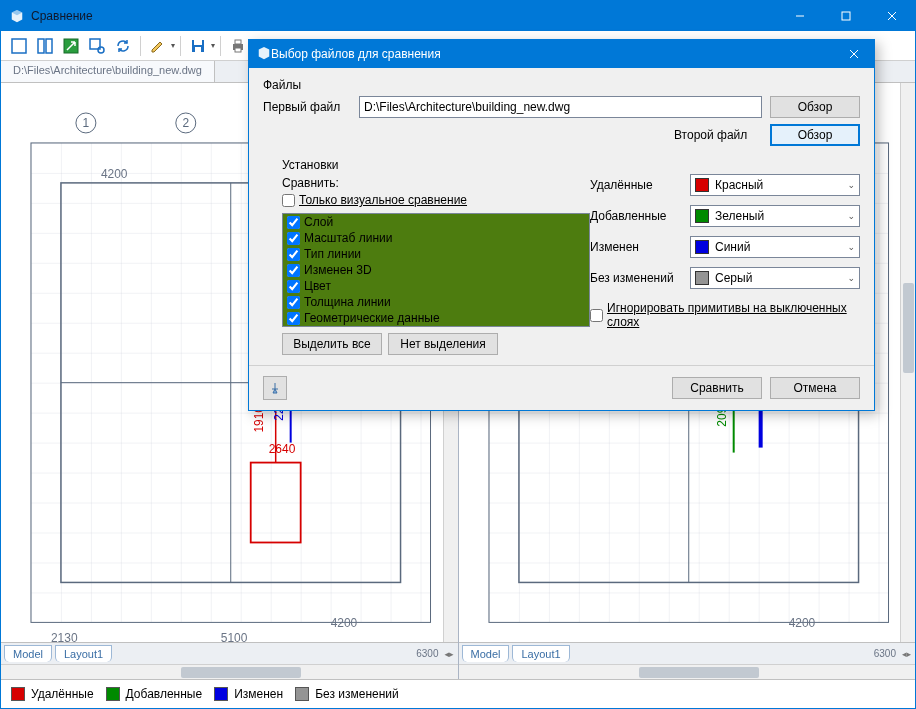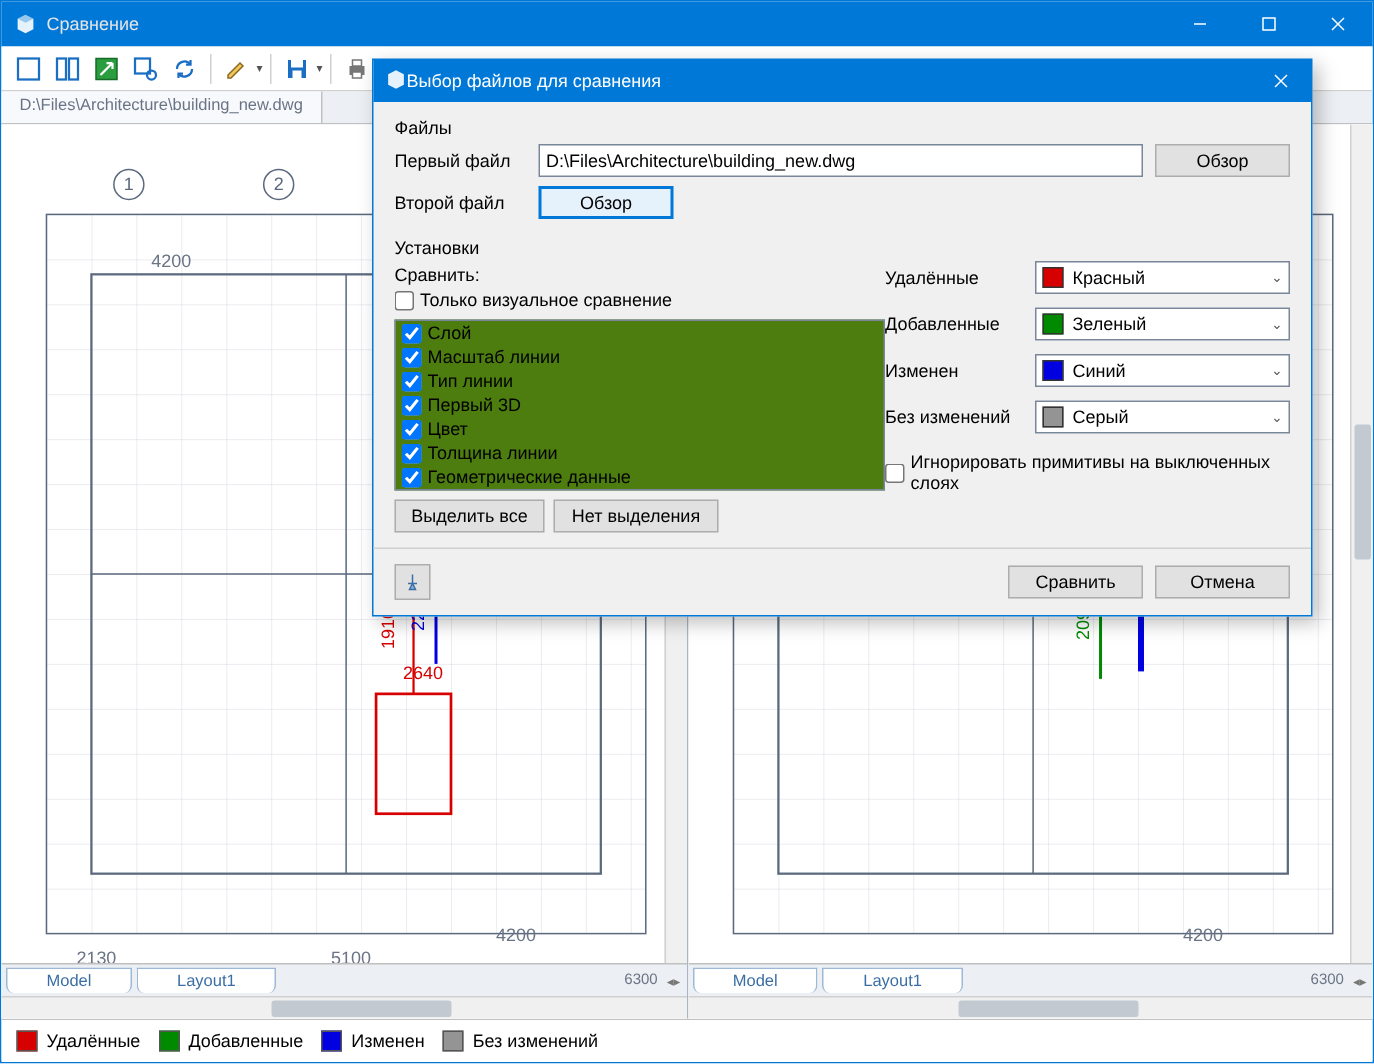--- a/index.html
+++ b/index.html
@@ -1,67 +1,67 @@
 <!DOCTYPE html>
 <html><head>
 <meta charset="utf-8">
 <style>
 * { box-sizing: border-box; margin: 0; padding: 0; font-family: "Segoe UI", Tahoma, sans-serif; font-size: 12px; }
 body { background: #fff; width: 916px; height: 709px; overflow: hidden; position: relative; }
 
 
 .main-window { width: 916px; height: 709px; border: 1px solid #0078d7; position: relative; }
-.titlebar { height: 30px; background: #0078d7; color: #e5e5e5; display: flex; align-items: center; padding: 0 0 0 8px; }
+.titlebar { height: 30px; background: #0078d7; color: #0f172a; display: flex; align-items: center; padding: 0 0 0 8px; }
 .titlebar .icon { width: 16px; height: 16px; margin-right: 6px; display: inline-flex; align-items: center; justify-content: center; }
 .titlebar .title { flex: 1; font-size: 12px; }
 .win-controls { display: flex; }
 .win-btn { width: 46px; height: 30px; display: flex; align-items: center; justify-content: center; color: #fff; }
 
 .toolbar { height: 30px; background: #fff; border-bottom: 1px solid #d0d0d0; display: flex; align-items: center; padding: 0 6px; gap: 2px; }
 .tb-btn { width: 24px; height: 24px; display: flex; align-items: center; justify-content: center; border: 1px solid transparent; }
 .tb-sep { width: 1px; height: 20px; background: #d0d0d0; margin: 0 3px; }
 .tb-drop { display: flex; align-items: center; }
 .tb-caret { font-size: 8px; margin-left: 1px; color: #555; }
 
 .path-tabs { height: 22px; background: #eceff3; border-bottom: 1px solid #c0c0c0; display: flex; }
 .path-tab { background: #f7f9fc; border-right: 1px solid #c0c0c0; padding: 3px 12px; color: #6a7485; font-size: 11px; }
 
 .content { position: relative; height: 596px; background: #fff; }
 .split { display: flex; height: 100%; }
 .pane { flex: 1; border-right: 1px solid #aab4c4; position: relative; background: #fff; overflow: hidden; }
 .pane:last-child { border-right: none; }
 .drawing { position: absolute; inset: 0; }
 .sheet-tabs { position: absolute; bottom: 15px; left: 0; right: 0; height: 22px; display: flex; align-items: center; background: #eceff3; border-top: 1px solid #c0c0c0; }
-.sheet-tab { padding: 2px 26px; color: #3a6ea5; background: #fff; border: 1px solid #9db8d6; border-bottom: none; border-radius: 0 0 5px 5px; margin-left: 3px; font-size: 11px; }
+.sheet-tab { padding: 2px 8px; color: #3a6ea5; background: #fff; border: 1px solid #9db8d6; border-bottom: none; border-radius: 0 0 5px 5px; margin-left: 3px; font-size: 11px; }
 .sheet-tab.active { background: #fff; }
 .hscroll { position: absolute; bottom: 0; left: 0; right: 0; height: 15px; background: #f0f0f0; border-top: 1px solid #d0d0d0; }
 .vscroll { position: absolute; top: 0; right: 0; bottom: 15px; width: 15px; background: #f0f0f0; border-left: 1px solid #d0d0d0; }
 .scroll-thumb-h { position: absolute; top: 2px; left: 180px; width: 120px; height: 11px; background: #c2c9d1; border-radius: 2px; }
 .scroll-thumb-v { position: absolute; left: 2px; top: 200px; width: 11px; height: 90px; background: #c2c9d1; border-radius: 2px; }
 
 .legend { height: 28px; border-top: 1px solid #c0c0c0; background: #fff; display: flex; align-items: center; padding: 0 10px; gap: 12px; }
 .legend-item { display: flex; align-items: center; gap: 6px; }
 .swatch { width: 14px; height: 14px; border: 1px solid #555; }
 
 
 .dialog { position: absolute; left: 247px; top: 38px; width: 627px; background: #f0f0f0; border: 1px solid #0078d7; box-shadow: 4px 4px 12px rgba(0,0,0,0.25); z-index: 100; }
 .dlg-titlebar { height: 28px; background: #0078d7; color: #fff; display: flex; align-items: center; padding: 0 0 0 8px; }
 .dlg-titlebar .title { flex: 1; font-size: 12px; }
 .dlg-close { width: 40px; height: 28px; display: flex; align-items: center; justify-content: center; }
 .dlg-body { padding: 10px 14px; }
 .group-label { font-size: 12px; margin-bottom: 4px; }
-.file-row { display: flex; align-items: center; margin-bottom: 6px; gap: 8px; }
+.file-row { display: flex; align-items: center; margin-bottom: 6px; gap: 8px; justify-content: flex-end; }
 .file-label { width: 88px; font-size: 12px; }
 .file-input { flex: 1; border: 1px solid #7a8699; padding: 2px 4px; background: #fff; font-size: 12px; height: 22px; }
 .btn { min-width: 90px; height: 22px; background: #e1e1e1; border: 1px solid #adadad; font-size: 12px; display: inline-flex; align-items: center; justify-content: center; cursor: default; }
 .btn.focused { border: 2px solid #0078d7; background: #e5f1fb; }
-.settings-row { display: flex; margin-top: 12px; }
+.settings-row { display: flex; margin-top: 12px; margin-left: 19px; }
 .settings-left { flex: 1; }
 .settings-right { width: 270px; }
-.check-row { display: flex; align-items: center; gap: 4px; margin: 3px 0 6px 0; }
+.check-row { display: flex; align-items: center; gap: 4px; margin: 3px 0 6px 0; text-decoration: underline; }
 .check-row input { width: 13px; height: 13px; }
 .listbox { border: 1px solid #7a8699; background: #4d7c0f; height: 114px; overflow-y: scroll; }
 .list-item { display: flex; align-items: center; gap: 4px; padding: 1px 4px; }
 .list-item input { width: 13px; height: 13px; }
 .btn-row { display: flex; gap: 6px; margin-top: 6px; }
 .color-row { display: flex; align-items: center; margin-bottom: 9px; }
 .color-label { width: 100px; font-size: 12px; }
 .color-select { flex: 1; border: 1px solid #7a8699; background: #fff; height: 22px; display: flex; align-items: center; padding: 0 4px; gap: 6px; position: relative; }
 .color-select .sw { width: 14px; height: 14px; border: 1px solid #333; }
 .color-select .caret { position: absolute; right: 4px; font-size: 9px; color: #555; }
@@ -313,21 +313,21 @@
             <div class="list-item">
                 <input type="checkbox" checked="" style="">
                 <span>Масштаб линии</span>
               </div>
             <div class="list-item">
                 <input type="checkbox" checked="" style="">
                 <span>Тип линии</span>
               </div>
             <div class="list-item">
                 <input type="checkbox" checked="" style="">
-                <span>Первый 3D</span>
+                <span>Изменен 3D</span>
               </div>
             <div class="list-item">
                 <input type="checkbox" checked="" style="">
                 <span>Цвет</span>
               </div>
             <div class="list-item">
                 <input type="checkbox" checked="" style="">
                 <span>Толщина линии</span>
               </div>
             <div class="list-item">

